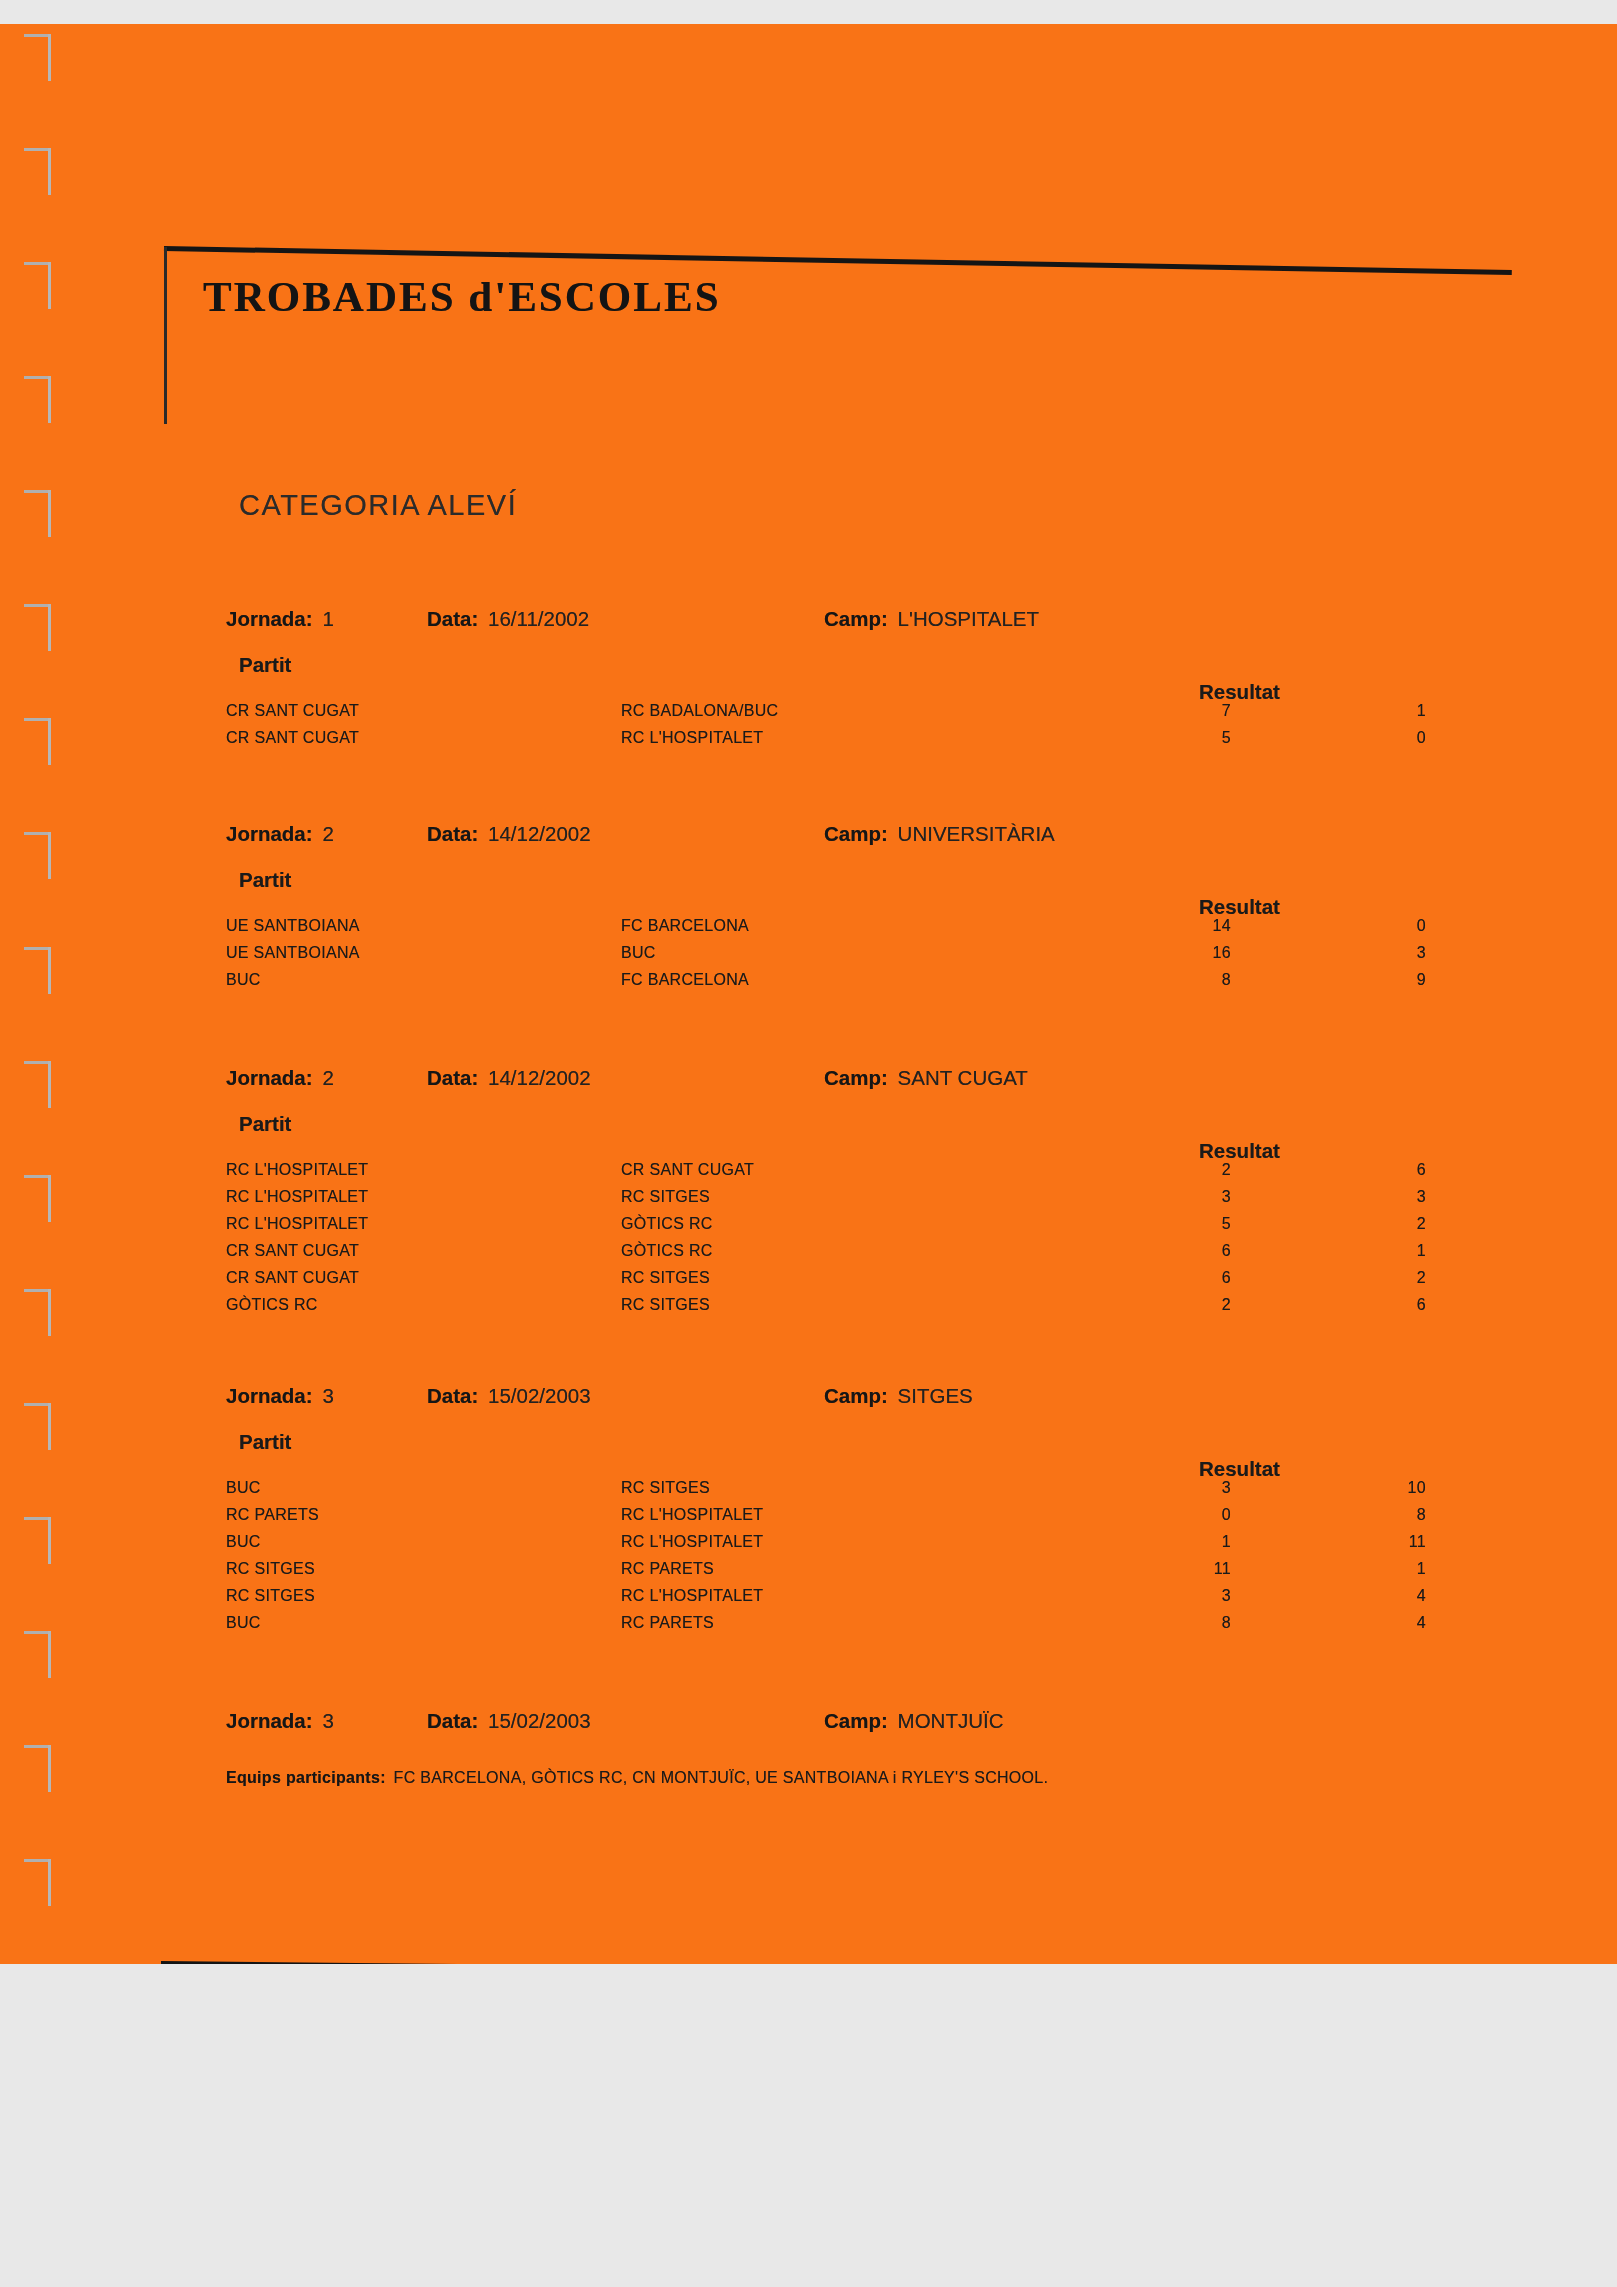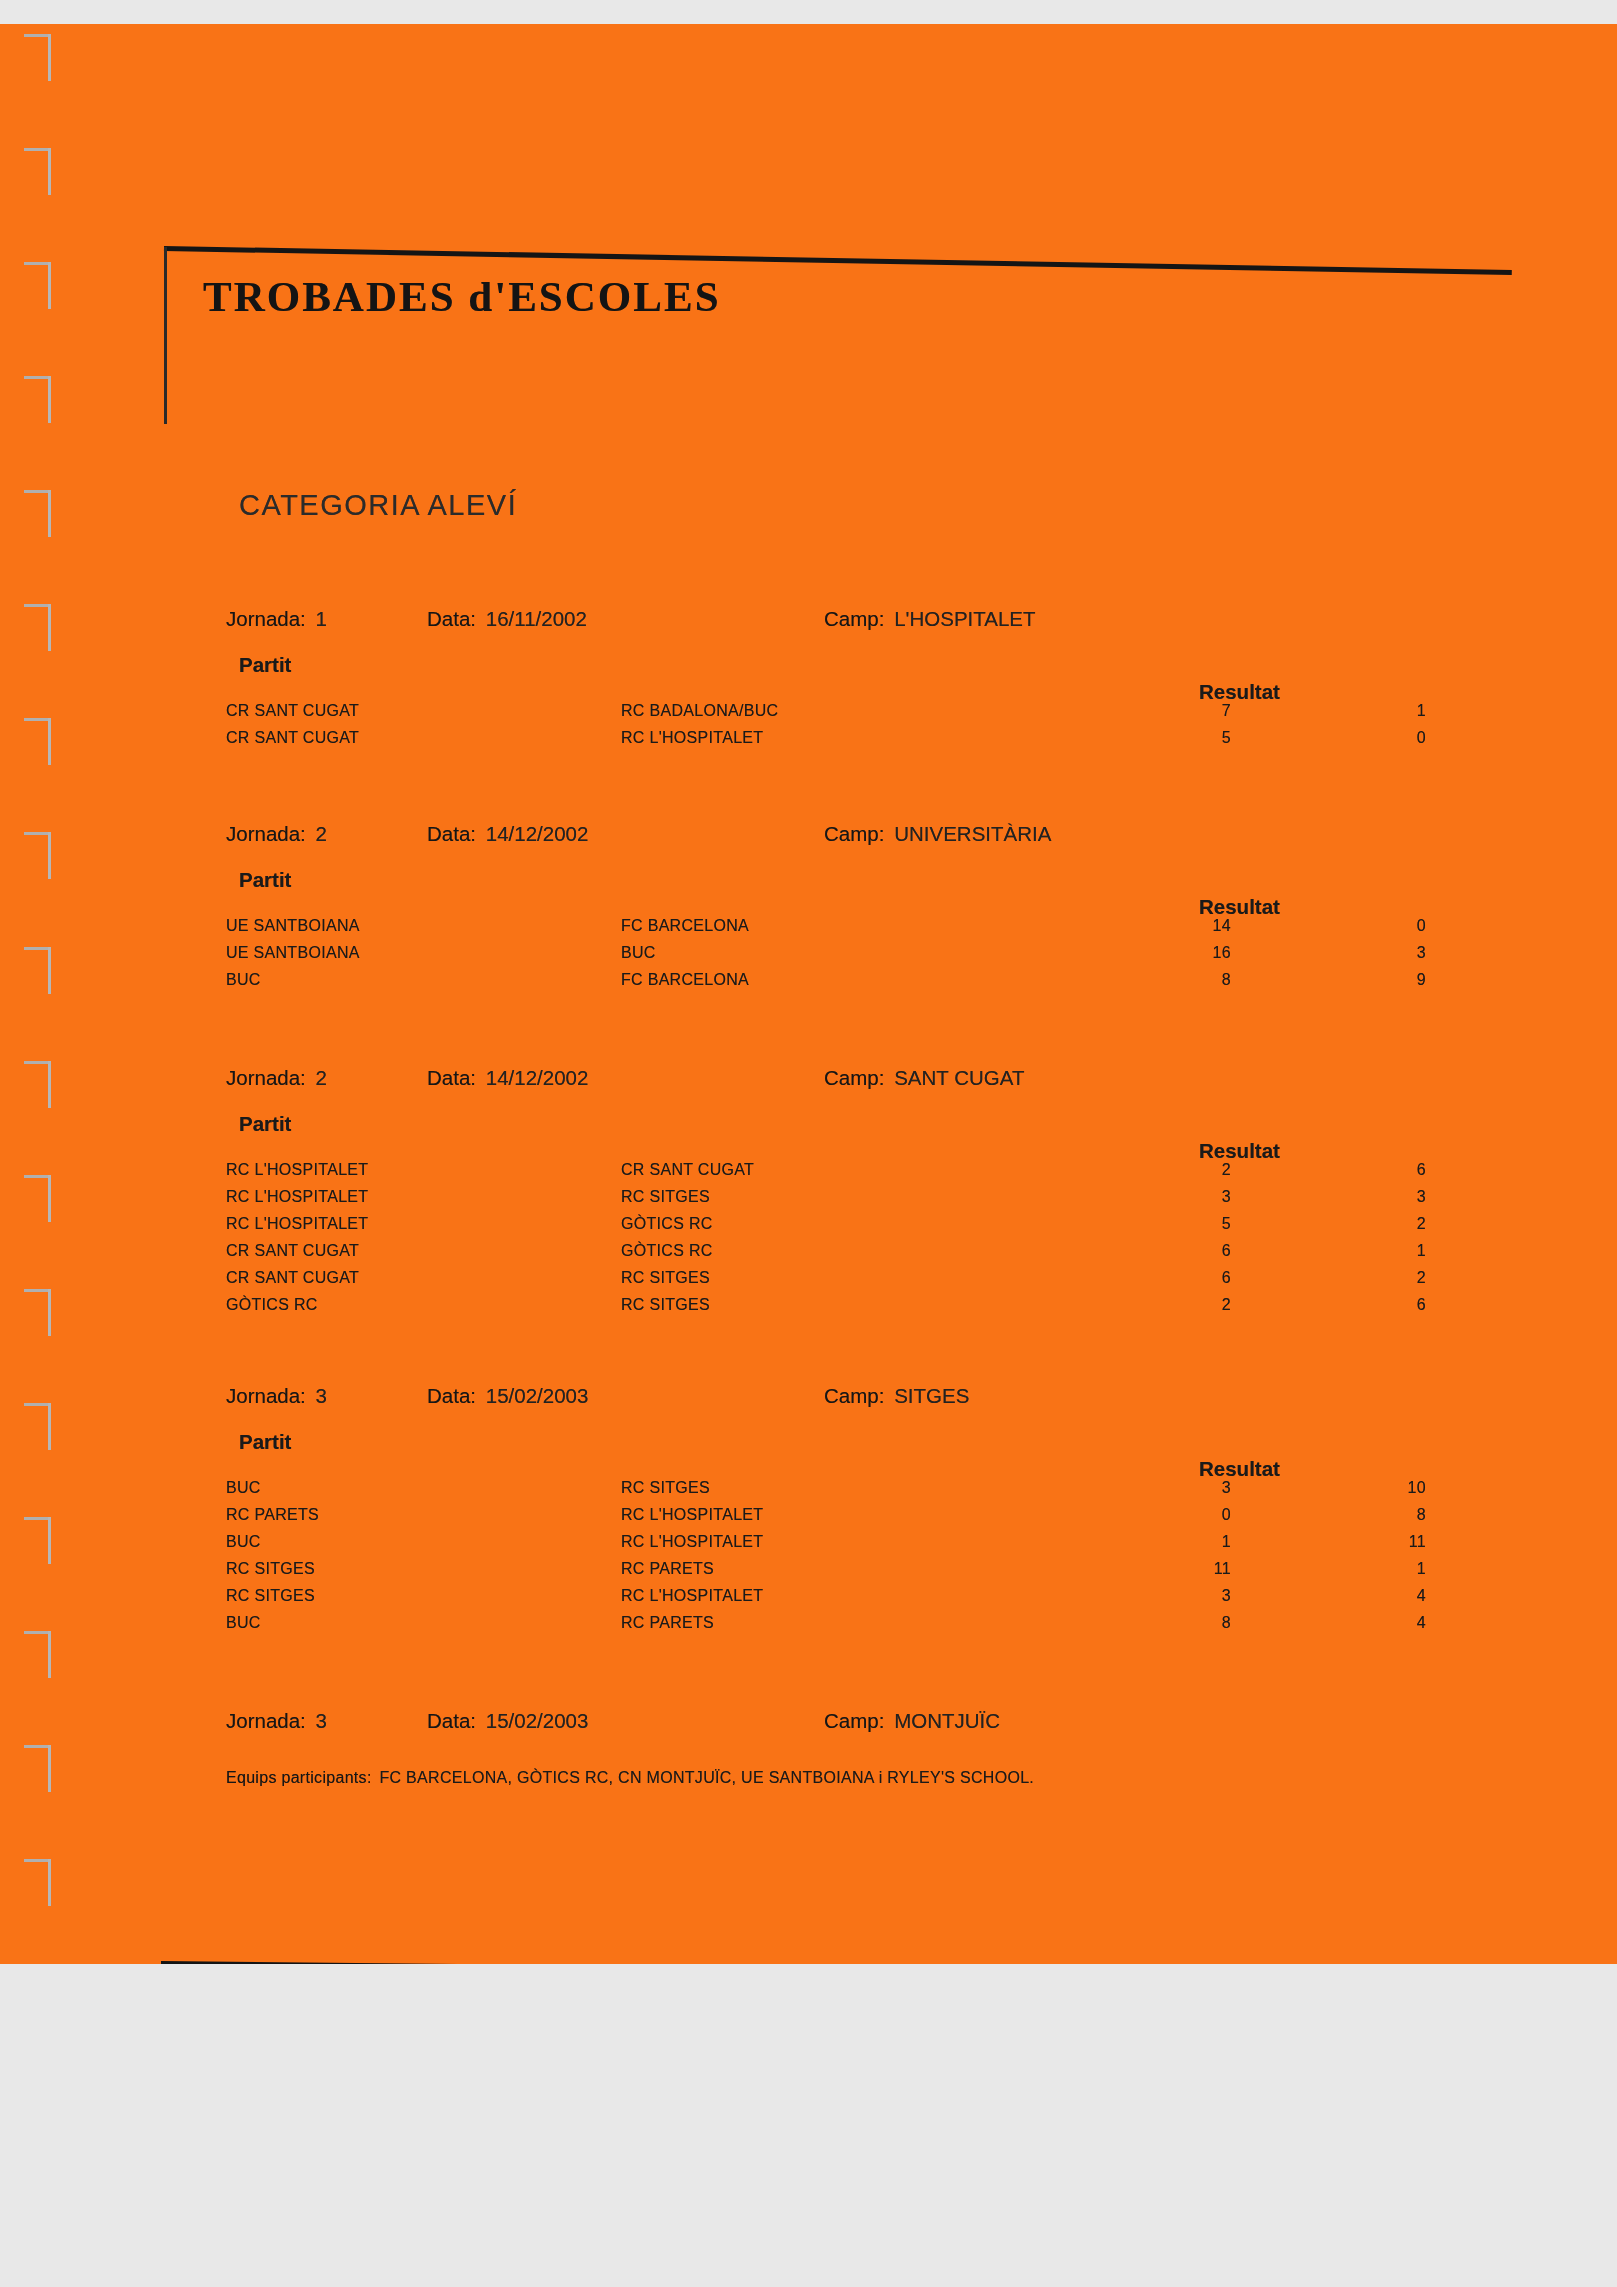--- a/index.html
+++ b/index.html
@@ -18,21 +18,21 @@
            transform:rotate(1.02deg);transform-origin:0 50%;}
   .box-left{position:absolute;left:164px;top:223px;width:2.9px;height:177px;background:#2a2a2a;}
   .title{position:absolute;left:203px;top:248px;margin:0;
          font-family:"Liberation Serif",serif;font-weight:700;font-size:43px;letter-spacing:2px;color:#141414;}
   .category{position:absolute;left:239px;top:465px;margin:0;font-weight:400;
             font-size:29px;letter-spacing:1.5px;color:#2b2b2b;}
   
   .jsec{position:absolute;left:226px;width:1248px;}
   .hg{position:absolute;top:0;white-space:nowrap;font-size:20.5px;}
   .hg1{left:0;} .hg2{left:201px;} .hg3{left:598px;}
-  .lab{font-weight:400;color:#161616;}
+  .lab{font-weight:700;color:#161616;}
   .val{margin-left:9.8px;font-weight:400;color:#222;}
   .partit{position:absolute;top:46px;left:13px;font-weight:700;font-size:20.5px;}
   .resultat{position:absolute;top:73px;left:973px;font-weight:700;font-size:20.5px;}
   .matches{position:absolute;top:95px;left:0;}
   .mrow{display:grid;grid-template-columns:395px 444px 166px 195px;height:27px;
         font-size:16px;letter-spacing:0.3px;align-items:start;}
   .mrow .s1,.mrow .s2{text-align:right;}
   .note{position:absolute;top:60px;left:0;width:1273px;font-size:16px;letter-spacing:0.3px;white-space:nowrap;}
   .note .txt{margin-left:7.8px;}
   

